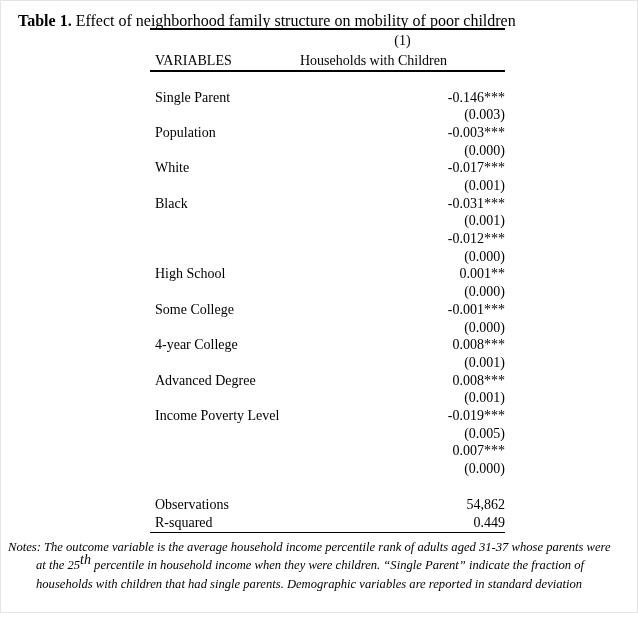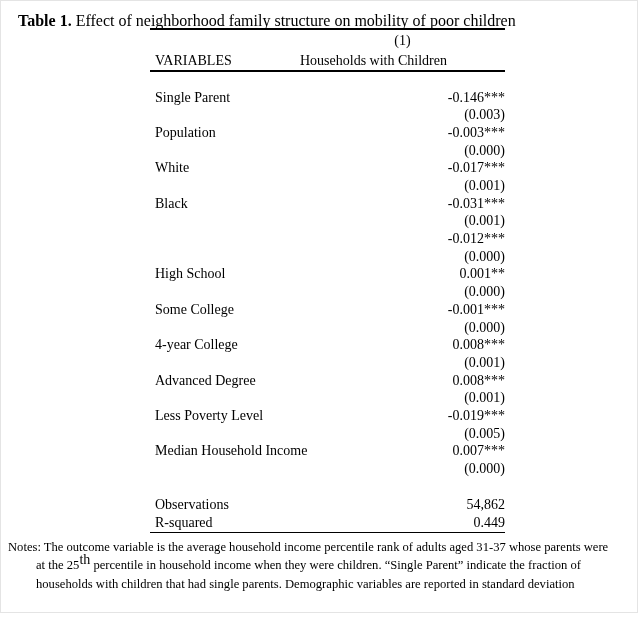--- a/index.html
+++ b/index.html
@@ -27,21 +27,21 @@
   .hline2{display:flex;height:19px;line-height:19px;}
   .flex-label{flex:0 0 150px;padding-left:5px;box-sizing:border-box;white-space:nowrap;}
   .flex-value{flex:1;text-align:left;white-space:nowrap;}
   .rows{padding-top:17px;}
   .row{display:flex;height:17.7px;line-height:17.7px;}
   .row .label{flex:0 0 150px;padding-left:5px;box-sizing:border-box;white-space:nowrap;}
   .row .value{flex:1;text-align:right;white-space:nowrap;}
   .stats{margin-top:18.5px;}
   .notes{
     position:absolute;top:538px;left:8px;width:626px;
-    font-size:12.6px;line-height:18.4px;
+    font-style:italic;font-size:12.6px;line-height:18.4px;
   }
   .notes .line{white-space:nowrap;}
   .notes .indent{padding-left:28px;}
   .sup{vertical-align:super;font-size:14px;line-height:0;}
 </style>
 </head>
 <body>
 
 <div class="page">
 
@@ -129,29 +129,28 @@
         </div>
         <div class="row">
           <span class="label">Advanced Degree</span>
           <span class="value">0.008***</span>
         </div>
         <div class="row">
           <span class="label"></span>
           <span class="value">(0.001)</span>
         </div>
         <div class="row">
-          <span class="label">Less Poverty Level</span>
+          <span class="label">Income Poverty Level</span>
           <span class="value">-0.019***</span>
         </div>
         <div class="row">
           <span class="label"></span>
           <span class="value">(0.005)</span>
         </div>
         <div class="row">
-          <span class="label">Median Household Income</span>
           <span class="value">0.007***</span>
         </div>
         <div class="row">
           <span class="label"></span>
           <span class="value">(0.000)</span>
         </div>
       </div>
 
     <div class="stats">
         <div class="row">

